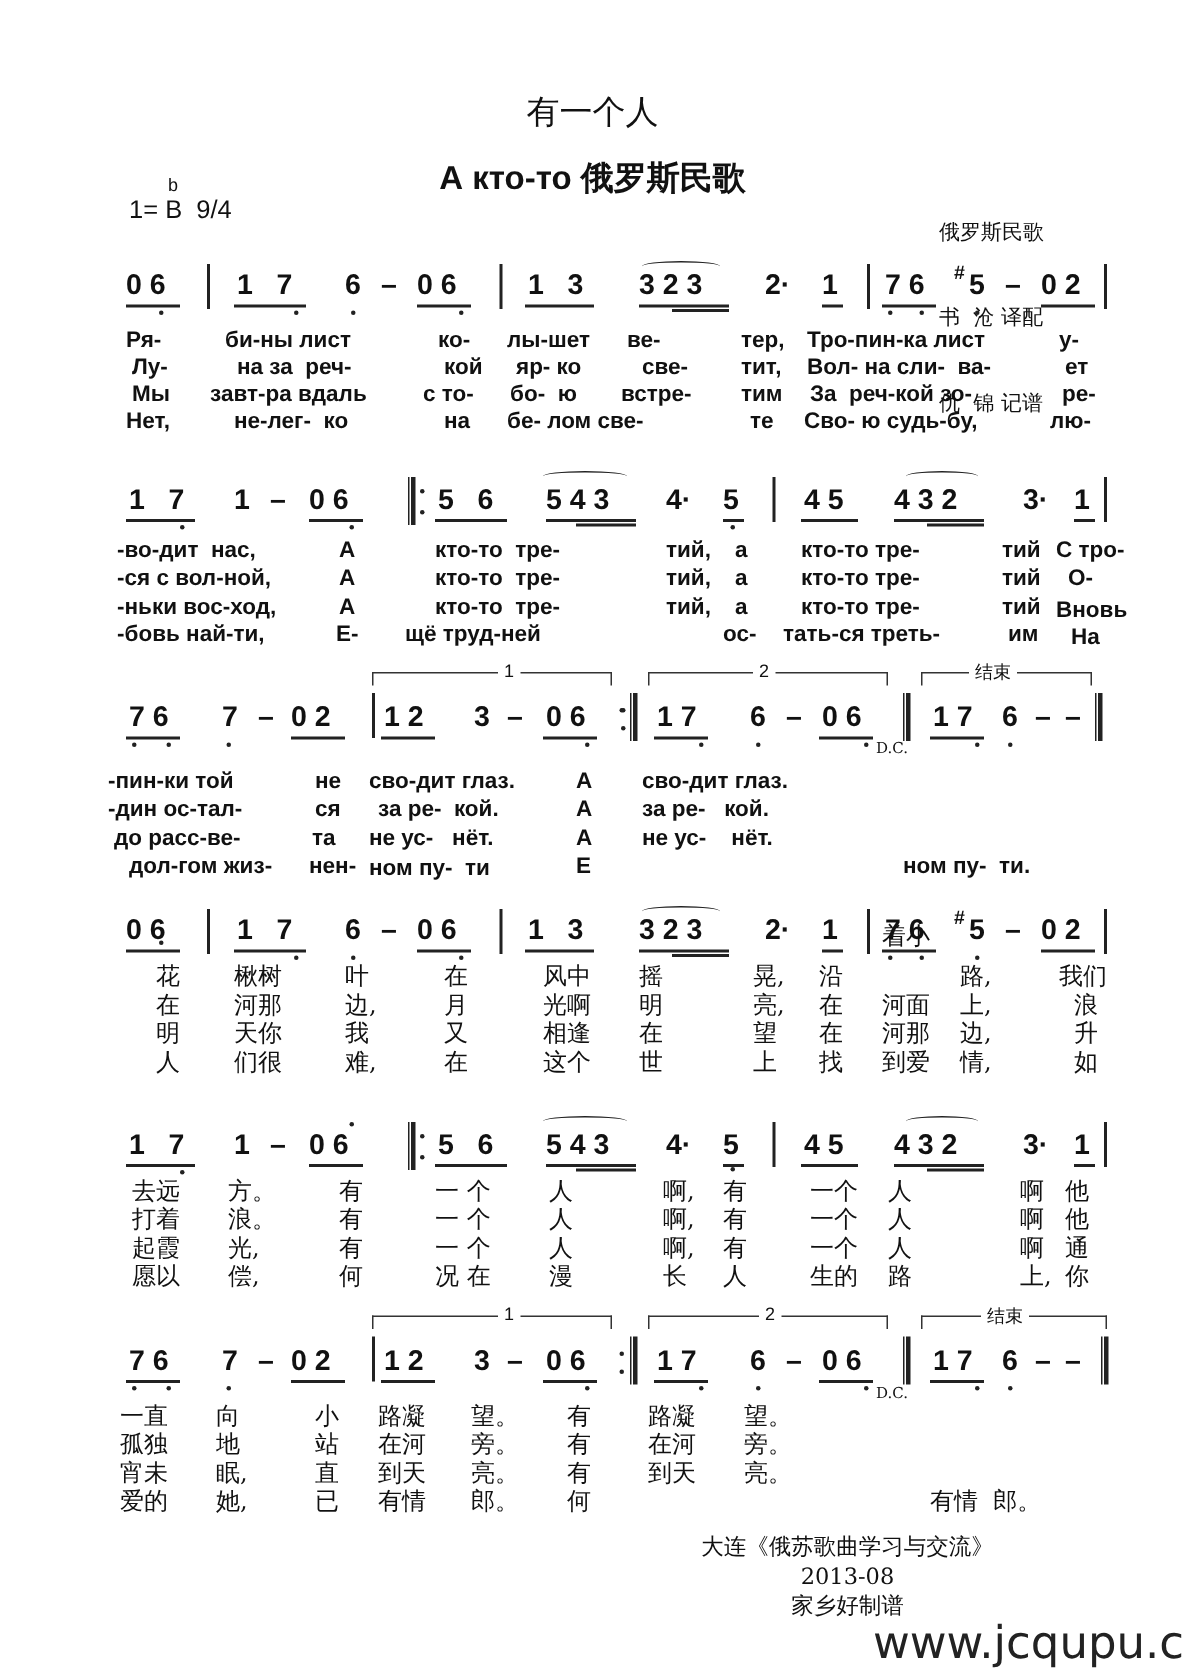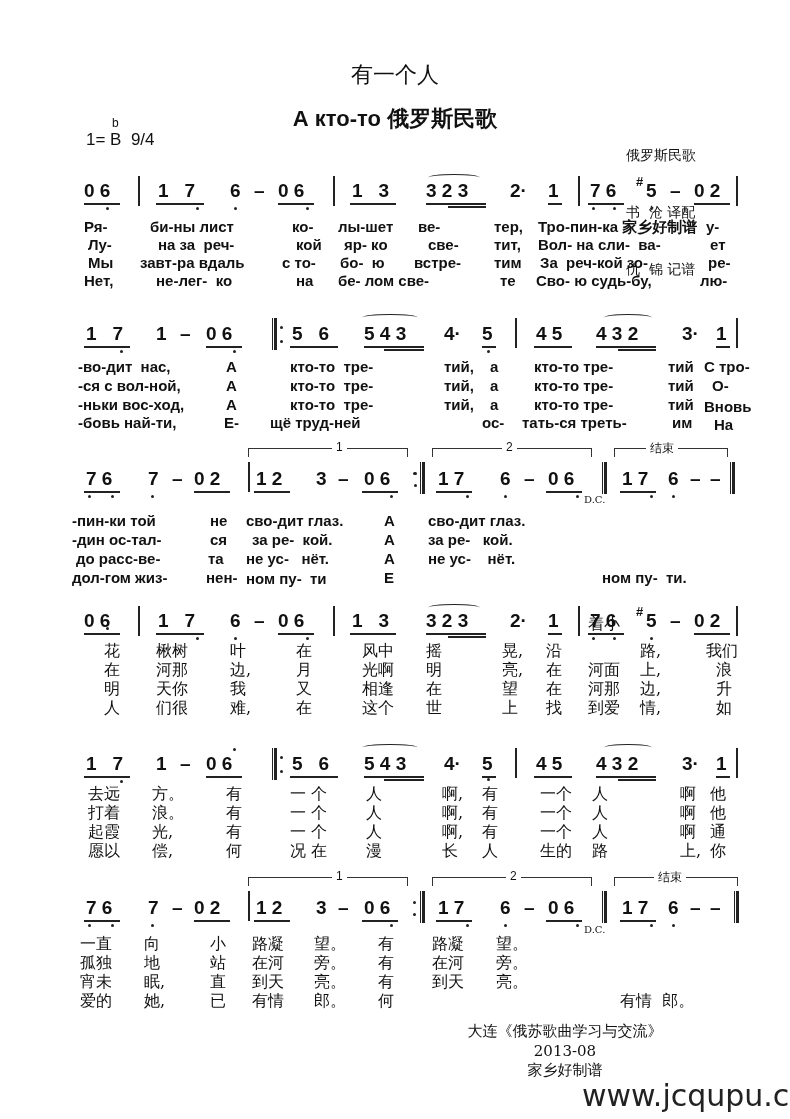--- a/index.html
+++ b/index.html
@@ -76,21 +76,21 @@
   <div class="ul" style="left:694px;top:203px;width:36px"></div>
   <div class="bar" style="left:736px;top:176px;height:30px"></div>
 
   <div>
     <div class="abs lyr-ru" style="left:84px;top:218px">Ря-</div>
     <div class="abs lyr-ru" style="left:150px;top:218px">би-ны лист</div>
     <div class="abs lyr-ru" style="left:292px;top:218px">ко-</div>
     <div class="abs lyr-ru" style="left:338px;top:218px">лы-шет</div>
     <div class="abs lyr-ru" style="left:418px;top:218px">ве-</div>
     <div class="abs lyr-ru" style="left:494px;top:218px">тер,</div>
-    <div class="abs lyr-ru" style="left:538px;top:218px">Тро-пин-ка 家乡好制谱</div>
+    <div class="abs lyr-ru" style="left:538px;top:218px">Тро-пин-ка лист</div>
     <div class="abs lyr-ru" style="left:706px;top:218px">у-</div>
 
     <div class="abs lyr-ru" style="left:88px;top:236px">Лу-</div>
     <div class="abs lyr-ru" style="left:158px;top:236px">на за  реч-</div>
     <div class="abs lyr-ru" style="left:296px;top:236px">кой</div>
     <div class="abs lyr-ru" style="left:344px;top:236px">яр- ко</div>
     <div class="abs lyr-ru" style="left:428px;top:236px">све-</div>
     <div class="abs lyr-ru" style="left:494px;top:236px">тит,</div>
     <div class="abs lyr-ru" style="left:538px;top:236px">Вол- на сли-  ва-</div>
     <div class="abs lyr-ru" style="left:710px;top:236px">ет</div>
@@ -247,21 +247,21 @@
     <div class="abs lyr-ru" style="left:252px;top:531px">за ре-  кой.</div>
     <div class="abs lyr-ru" style="left:384px;top:531px">А</div>
     <div class="abs lyr-ru" style="left:428px;top:531px">за ре-   кой.</div>
 
     <div class="abs lyr-ru" style="left:76px;top:550px">до расс-ве-</div>
     <div class="abs lyr-ru" style="left:208px;top:550px">та</div>
     <div class="abs lyr-ru" style="left:246px;top:550px">не ус-   нёт.</div>
     <div class="abs lyr-ru" style="left:384px;top:550px">А</div>
     <div class="abs lyr-ru" style="left:428px;top:550px">не ус-    нёт.</div>
 
-    <div class="abs lyr-ru" style="left:72px;top:569px">дол-гом жиз-</div>
+    <div class="abs lyr-ru" style="left:86px;top:569px">дол-гом жиз-</div>
     <div class="abs lyr-ru" style="left:206px;top:569px">нен-</div>
     <div class="abs lyr-ru" style="left:246px;top:570px">ном пу-  ти</div>
     <div class="abs lyr-ru" style="left:384px;top:569px">Е</div>
     <div class="abs lyr-ru" style="left:602px;top:569px">ном пу-  ти.</div>
   </div>
 </div>
 
 <div>
   <div class="abs notes" style="left:84px;top:610px">0 6</div>
   <div class="ul" style="left:84px;top:633px;width:36px"></div>

